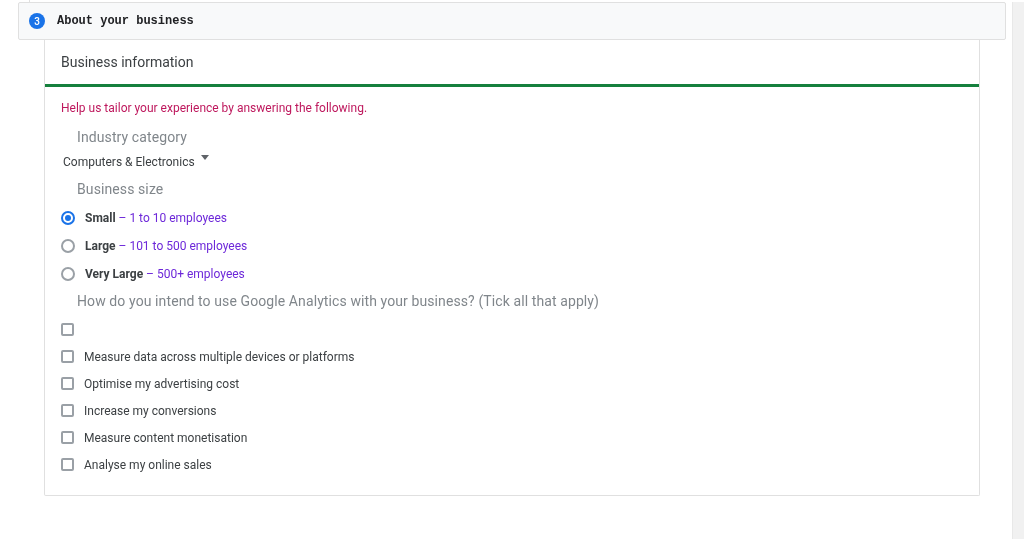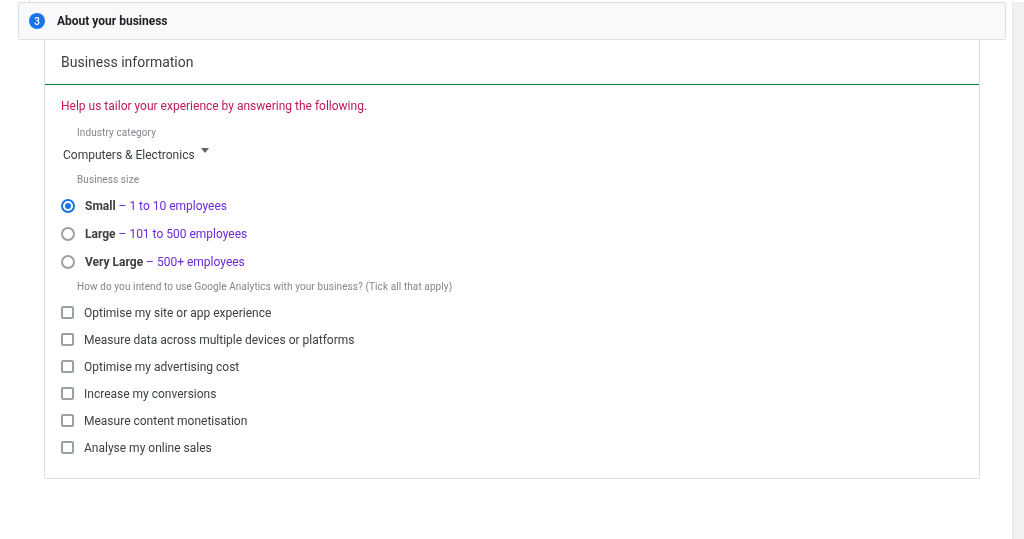--- a/index.html
+++ b/index.html
@@ -23,36 +23,36 @@
   .step-band::before{
     content:"";
     position:absolute; left:10px; top:-12px; width:1px; height:12px; background:#e0e0e0;
   }
   .step-num {
     width:16px; height:16px; border-radius:50%;
     background:#1a73e8; color:#fff; font-size:10px; font-weight:500;
     display:flex; align-items:center; justify-content:center;
     margin-right:12px;
   }
-  .step-title { font-size:12px; font-weight:700; }
+  .step-title { font-size:12px; font-weight:700;font-family:Liberation Mono, monospace; }
 
   
   .card {
     margin: 0 44px 12px 44px;
     border:1px solid #e0e0e0;
     border-top:none;
     border-radius:0 0 2px 2px;
     background:#fff;
   }
-  .card-head { padding:14px 16px; font-size:14px; color:#3c4043; border-bottom:1px solid #15803d;}
+  .card-head { padding:14px 16px; font-size:14px; color:#3c4043; border-bottom:3px solid #15803d;}
   .card-body { padding:14px 16px 20px 16px; }
 
   .lead { font-size:12px; color:#be185d; margin:0 0 14px 0; }
 
-  .field-label { font-size:10px; color:#80868b; margin-bottom:6px; letter-spacing:.1px;padding-left:16px;}
+  .field-label { font-size:14px; color:#80868b; margin-bottom:6px; letter-spacing:.1px;padding-left:16px;}
   .dropdown {
     display:inline-flex; align-items:flex-start; gap:6px;
     font-size:12px; color:#3c4043; padding:4px 2px; cursor:pointer;
   }
   .caret { width:0;height:0;border-left:4px solid transparent;border-right:4px solid transparent;border-top:5px solid #5f6368;}
 
   .group { margin-top:8px; }
   .group .field-label{ margin-bottom:10px; }
 
   .radio-row, .check-row{
@@ -121,21 +121,20 @@
             </div>
           </div>
       </div>
 
       
       <div class="group">
         <div class="field-label">How do you intend to use Google Analytics with your business? (Tick all that apply)</div>
         <div id="intent-list">
             <div class="check-row">
               <span class="checkbox"></span>
-              <span>Optimise my site or app experience</span>
             </div>
             <div class="check-row">
               <span class="checkbox"></span>
               <span>Measure data across multiple devices or platforms</span>
             </div>
             <div class="check-row">
               <span class="checkbox"></span>
               <span>Optimise my advertising cost</span>
             </div>
             <div class="check-row">

